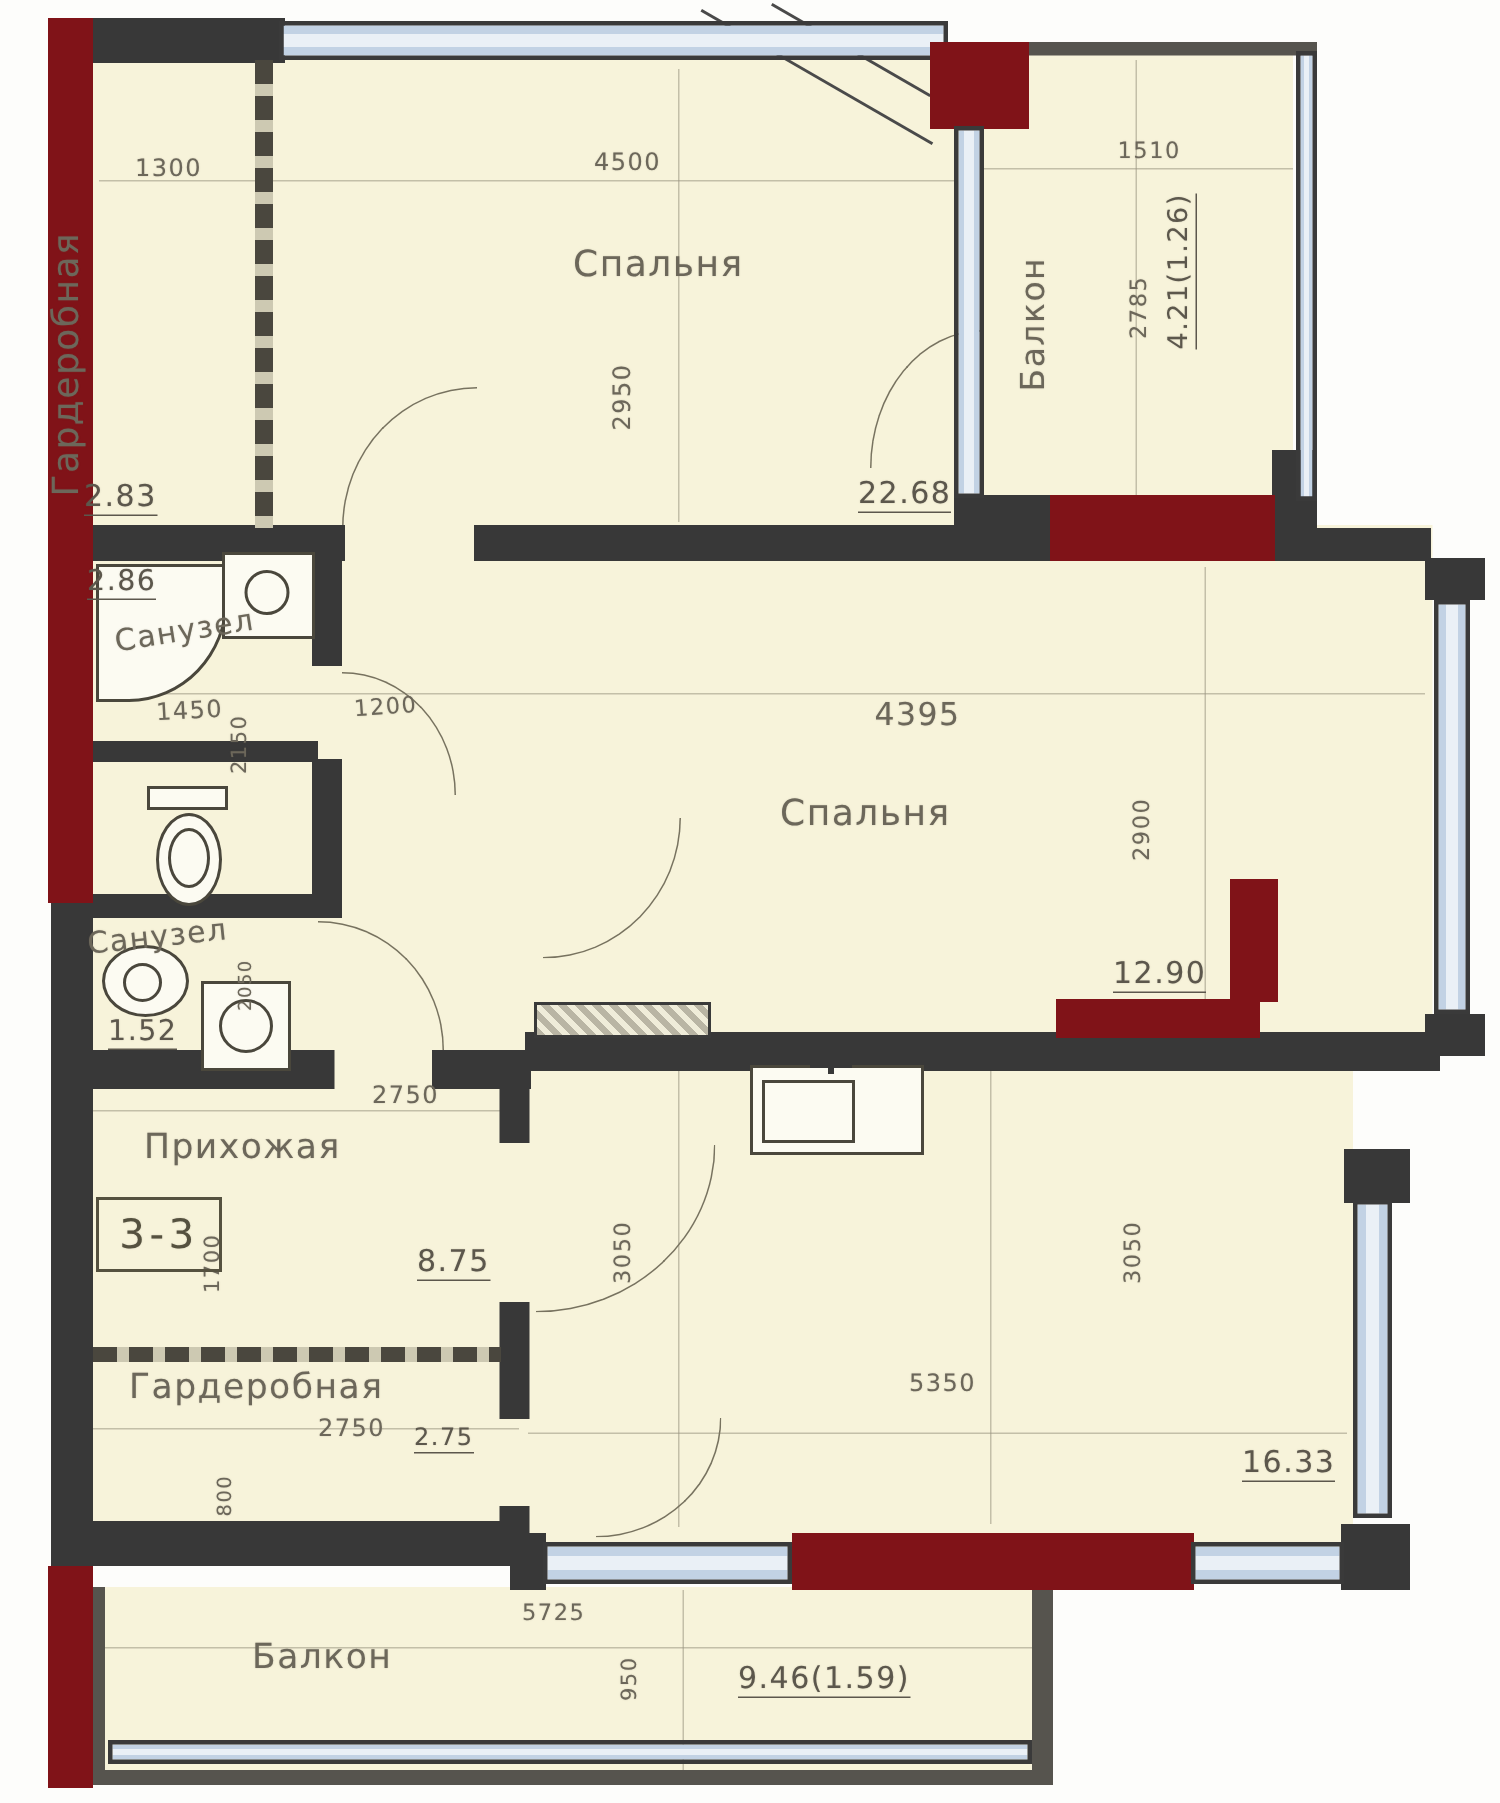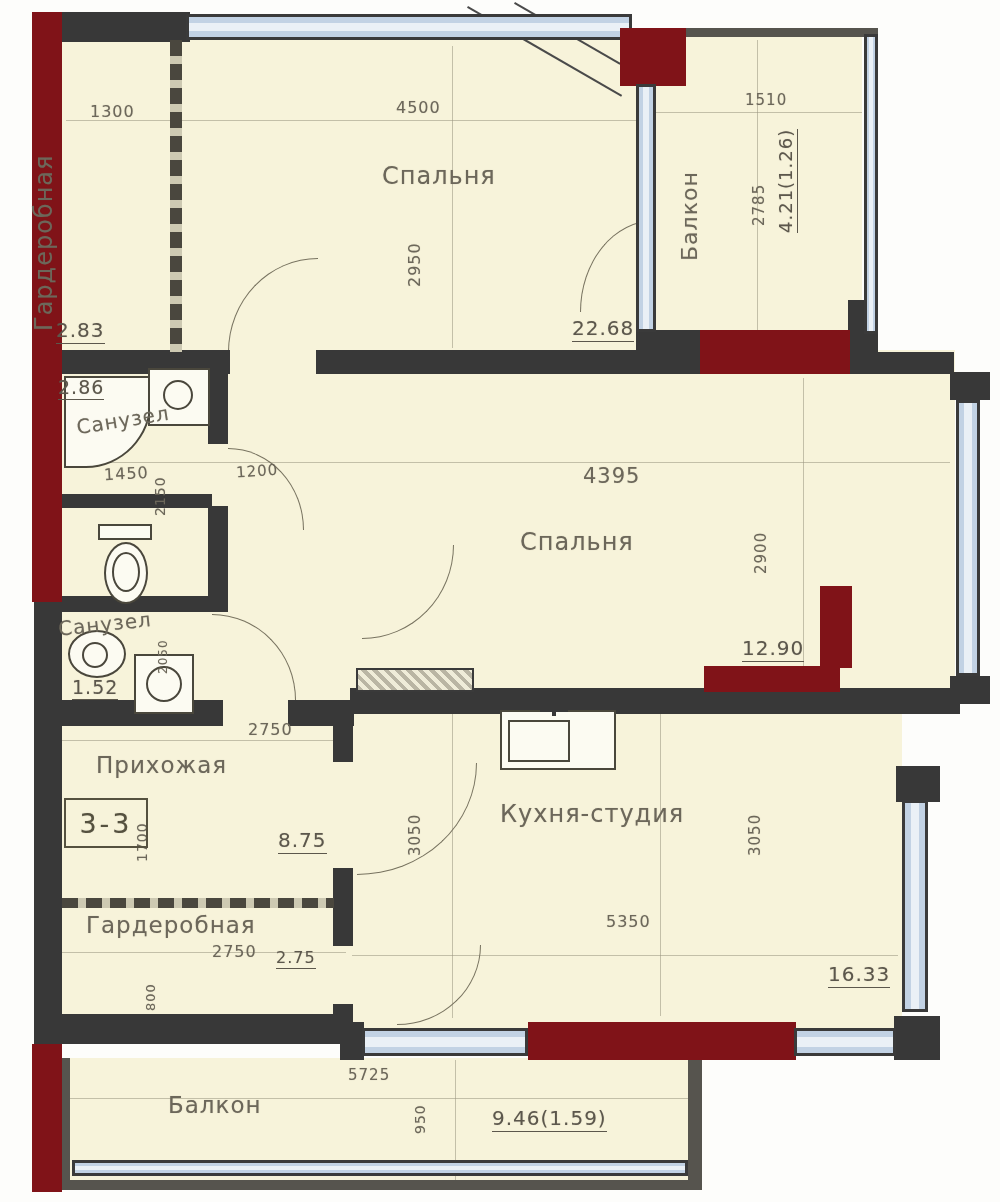--- a/index.html
+++ b/index.html
@@ -150,21 +150,20 @@
   <div class="w" style="left:540px;top:708px;width:28px;height:4px;z-index:5;"></div>
 
   <div class="tv" style="left:58px;top:303px;font-size:24px;">Гардеробная</div>
   <div class="t" style="left:382px;top:162px;font-size:24px;">Спальня</div>
   <div class="tv" style="left:702px;top:236px;font-size:22px;">Балкон</div>
   <div class="t" style="left:76px;top:408px;font-size:20px;transform:rotate(-9deg);">Санузел</div>
   <div class="t" style="left:58px;top:612px;font-size:20px;transform:rotate(-6deg);">Санузел</div>
   <div class="t" style="left:520px;top:528px;font-size:24px;">Спальня</div>
   <div class="t" style="left:96px;top:752px;font-size:23px;">Прихожая</div>
   <div class="t" style="left:86px;top:912px;font-size:23px;">Гардеробная</div>
-  <div class="t" style="left:500px;top:800px;font-size:24px;">Кухня-студия</div>
   <div class="t" style="left:168px;top:1092px;font-size:23px;">Балкон</div>
 
   <div class="t ar" style="left:56px;top:318px;font-size:20px;">2.83</div>
   <div class="t ar" style="left:572px;top:316px;font-size:20px;">22.68</div>
   <div class="tv ar" style="left:798px;top:210px;font-size:18px;">4.21(1.26)</div>
   <div class="t ar" style="left:58px;top:376px;font-size:19px;">2.86</div>
   <div class="t ar" style="left:56px;top:676px;font-size:19px;margin-left:16px;">1.52</div>
   <div class="t ar" style="left:742px;top:636px;font-size:20px;">12.90</div>
   <div class="t ar" style="left:278px;top:828px;font-size:20px;">8.75</div>
   <div class="t ar" style="left:276px;top:948px;font-size:16px;">2.75</div>

